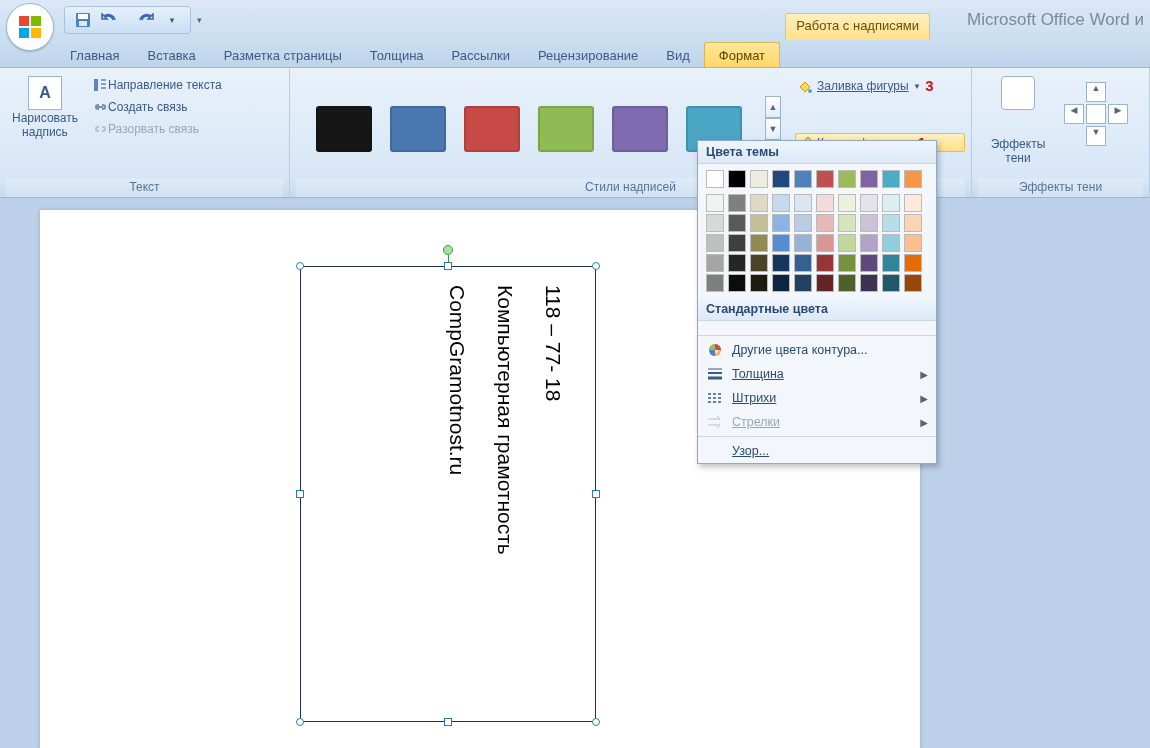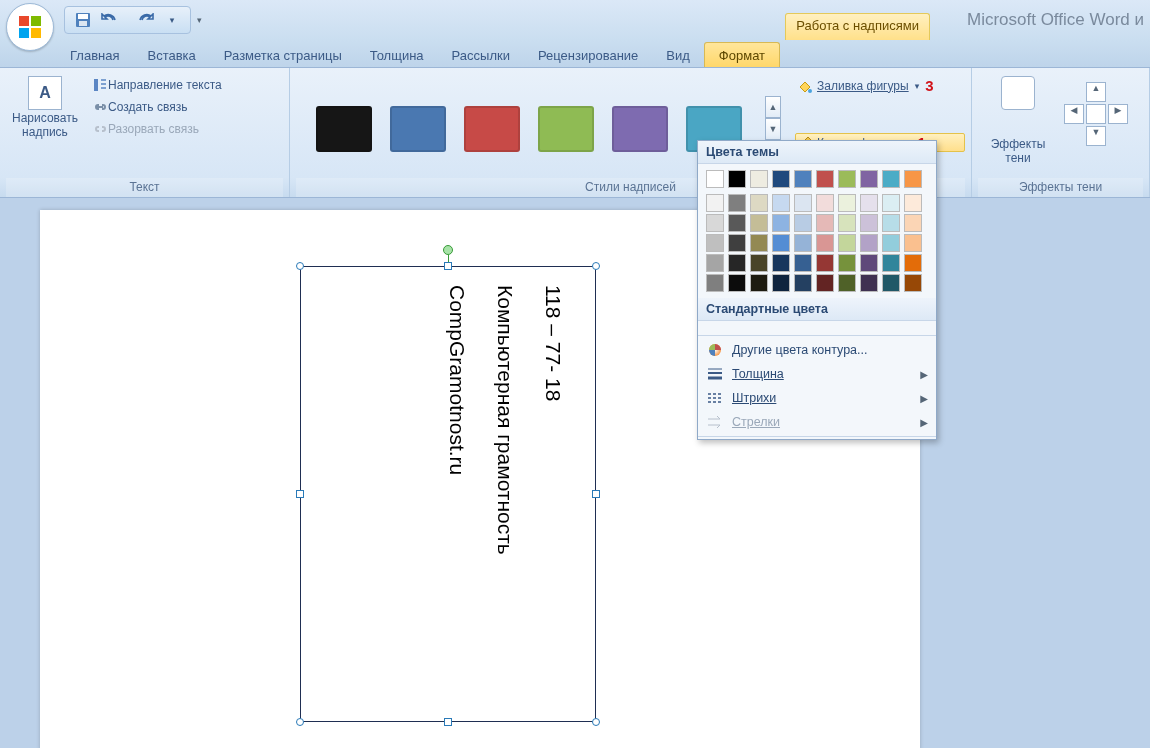--- a/index.html
+++ b/index.html
@@ -378,13 +378,17 @@
   <div class="dd-item dis">
     <span class="ic2">
         <svg width="16" height="14">
           <path d="M1 4h12l-3-3M1 10h12l-3 3" stroke="#b7c0cc" fill="none"></path>
         </svg>
       </span>
     <span class="ul">Стрелки</span>
     <span class="arrow-r">▶</span>
   </div>
   <div style="height:1px;background:#c7d6e8;margin:2px 0;"></div>
+  <div class="dd-item">
+    <span class="ic2"></span>
+    <span class="ul">Узор...</span>
+  </div>
 </div>
 
 </body></html>

